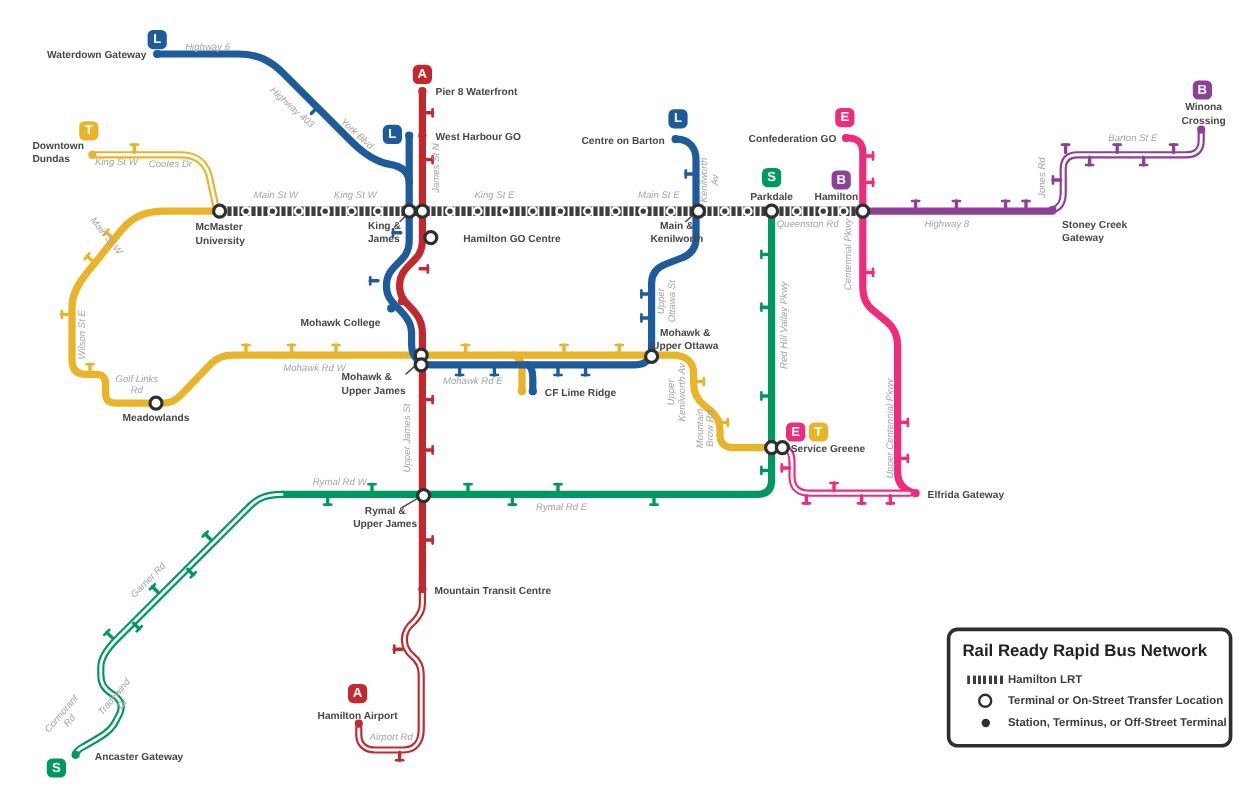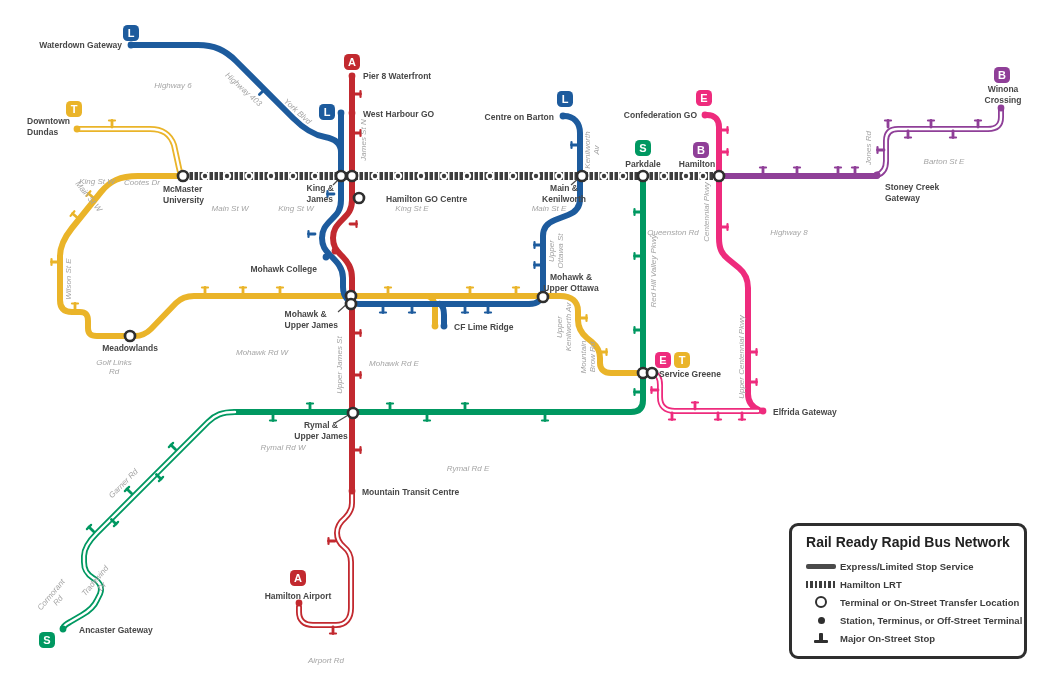--- a/index.html
+++ b/index.html
@@ -15,30 +15,30 @@
   .fl-S{fill:var(--c-S);} .fl-E{fill:var(--c-E);} .fl-B{fill:var(--c-B);}
   .tk-L{stroke:var(--c-L);} .tk-T{stroke:var(--c-T);} .tk-A{stroke:var(--c-A);}
   .tk-S{stroke:var(--c-S);} .tk-E{stroke:var(--c-E);} .tk-B{stroke:var(--c-B);}
   .xfer{fill:#ffffff;stroke:#2f2f2f;stroke-width:2.7;}
   .ptr{stroke:#4a4a4a;stroke-width:1.2;}
   
   .sl{position:absolute;font-size:8.5px;line-height:10.5px;font-weight:bold;color:#474747;white-space:nowrap;}
   .sl span{display:block;}
   .rl{position:absolute;font-size:8px;line-height:8.5px;font-style:italic;color:#a5a5a5;white-space:nowrap;text-align:center;}
   .rl span{display:block;}
-  .ctr{transform:translate(-50%,-50%);margin-top:46px;}
+  .ctr{transform:translate(-50%,-50%);}
   .tr{text-align:left;} .tc{text-align:center;}
   .badge{position:absolute;width:16px;height:16px;border-radius:4.5px;color:#fff;
          font-size:11px;font-weight:bold;display:flex;align-items:center;justify-content:center;}
   .bg-L{background:var(--c-L);} .bg-T{background:var(--c-T);} .bg-A{background:var(--c-A);}
   .bg-S{background:var(--c-S);} .bg-E{background:var(--c-E);} .bg-B{background:var(--c-B);}
   
   #legend{position:absolute;left:789px;top:523px;width:238px;background:#fff;
           border:3px solid #2e2e2e;border-radius:9px;padding:8px 10px 9px 10px;box-sizing:border-box;}
-  #legend h1{margin:0 0 7px 0;font-size:14px;text-align:center;color:#222;font-weight:bold;}
+  #legend h1{margin:0 0 7px 0;font-size:14px;text-align:left;color:#222;font-weight:bold;}
   .lg-row{display:flex;align-items:center;height:18px;}
   .lg-ic{width:38px;display:flex;justify-content:center;align-items:center;flex:none;}
   .lg-tx{font-size:9.5px;font-weight:bold;color:#3c3c3c;white-space:nowrap;}
   .ic-express{width:30px;height:5px;background:#4a4a4a;border-radius:2px;}
   .ic-local{width:30px;height:7px;box-sizing:border-box;border-top:2.2px solid #4a4a4a;border-bottom:2.2px solid #4a4a4a;}
   .ic-lrt{width:30px;height:7px;background:repeating-linear-gradient(90deg,#3d3d3d 0 2.5px,#ffffff 2.5px 4.5px);}
   .ic-xfer{width:8px;height:8px;border:2.6px solid #2f2f2f;border-radius:50%;background:#fff;}
   .ic-dot{width:7px;height:7px;border-radius:50%;background:#2f2f2f;}
   .ic-stop{position:relative;width:14px;height:10px;}
   .ic-stop .bar{position:absolute;left:0;bottom:0;width:14px;height:3px;background:#2f2f2f;border-radius:1px;}
@@ -566,46 +566,31 @@
 <div class="rl" style="left:588px;top:357px;transform:translate(-50%,-50%) rotate(-90deg)">
       <span>Mountain</span>
       <span>Brow Rd</span>
     </div>
 <div class="rl" style="left:364px;top:140px;transform:translate(-50%,-50%) rotate(-90deg)">James St N</div>
 
 <div id="legend">
   <h1>Rail Ready Rapid Bus Network</h1>
   <div class="lg-row">
     <div class="lg-ic">
-          <div class="ic-express"></div>
-        </div>
-    <div class="lg-tx">Express/Limited Stop Service</div>
-  </div>
-  <div class="lg-row">
-    <div class="lg-ic">
           <div class="ic-lrt"></div>
         </div>
     <div class="lg-tx">Hamilton LRT</div>
   </div>
   <div class="lg-row">
     <div class="lg-ic">
           <div class="ic-xfer"></div>
         </div>
     <div class="lg-tx">Terminal or On-Street Transfer Location</div>
   </div>
   <div class="lg-row">
     <div class="lg-ic">
           <div class="ic-dot"></div>
         </div>
     <div class="lg-tx">Station, Terminus, or Off-Street Terminal</div>
   </div>
-  <div class="lg-row">
-    <div class="lg-ic">
-          <div class="ic-stop">
-            <div class="bar"></div>
-            <div class="stem"></div>
-          </div>
-        </div>
-    <div class="lg-tx">Major On-Street Stop</div>
-  </div>
 </div>
 
 </div>
 
 </body></html>

